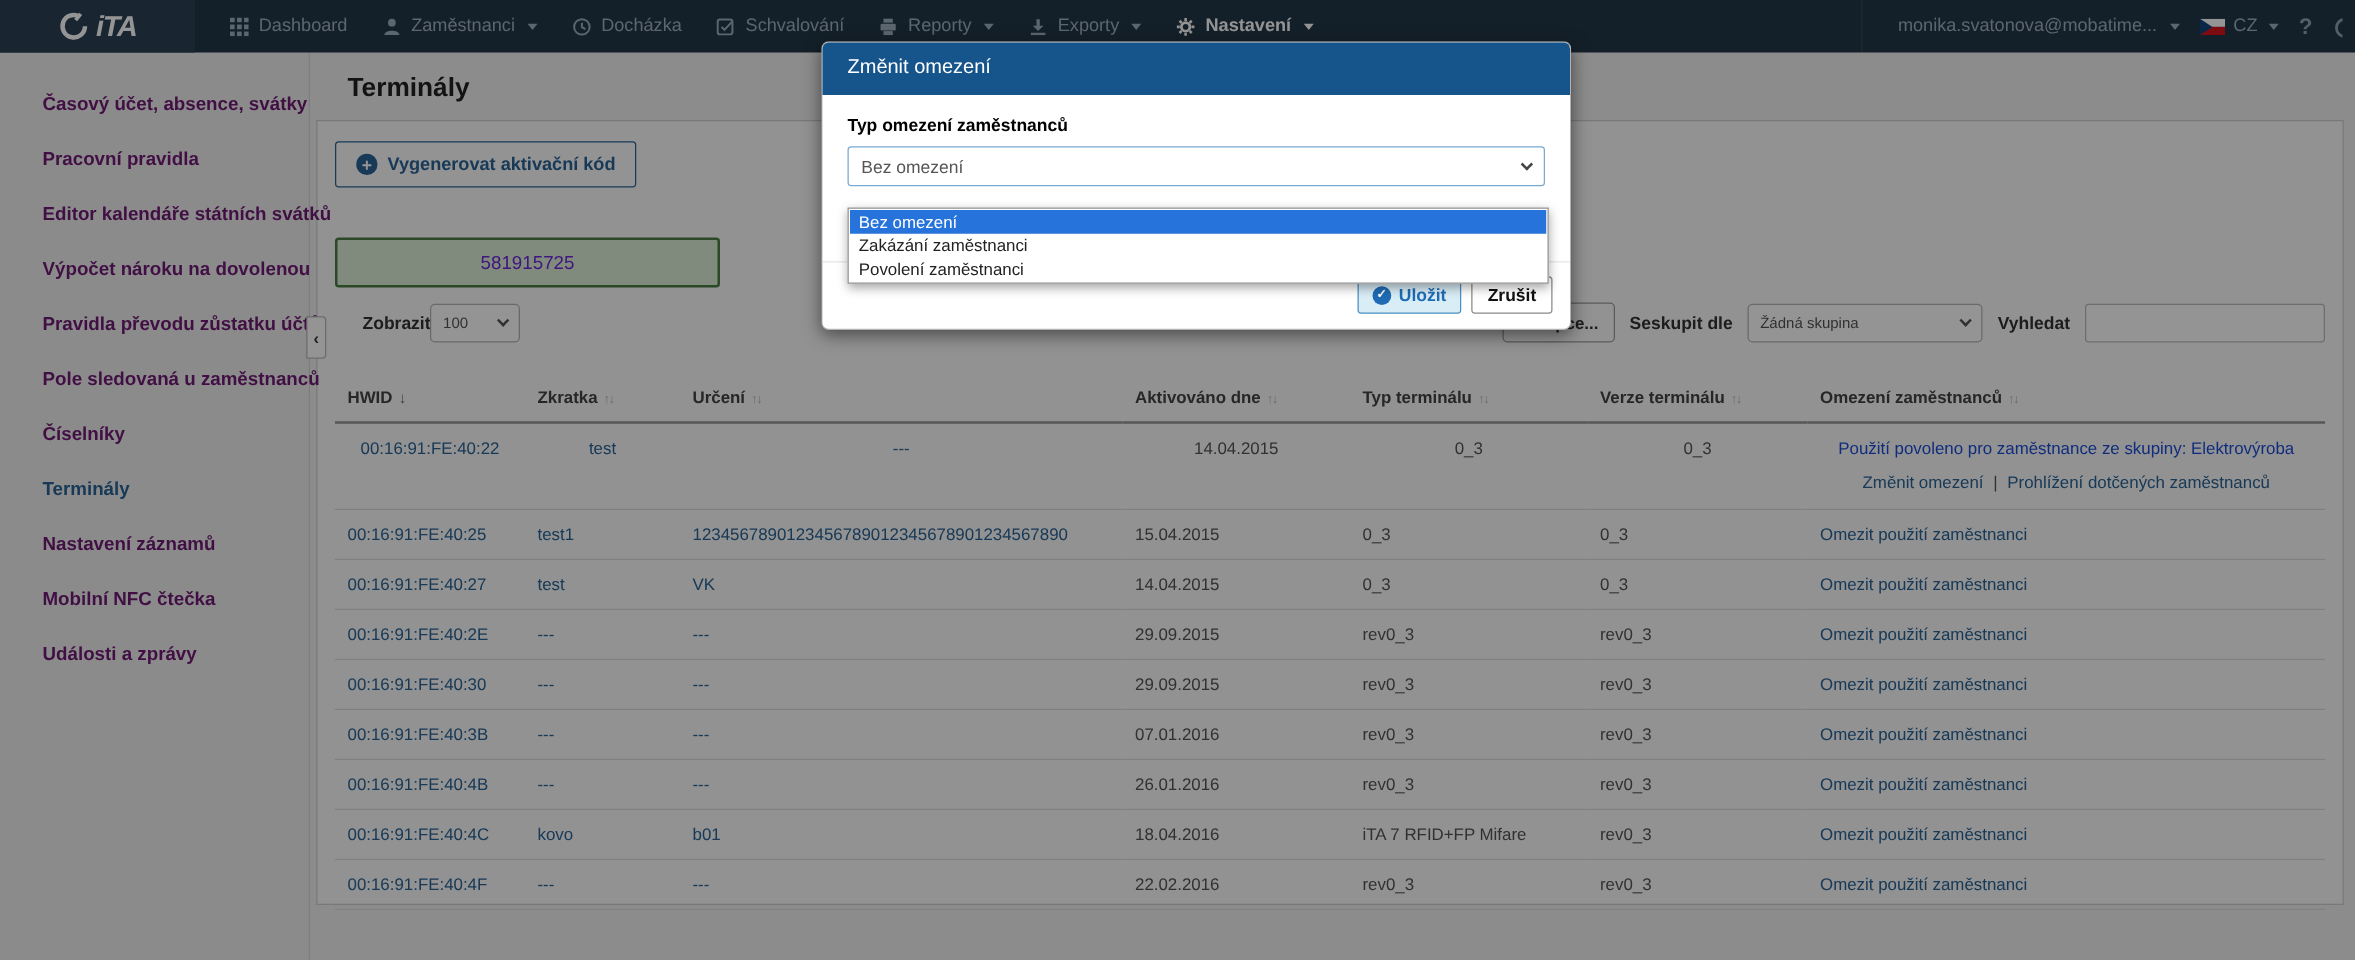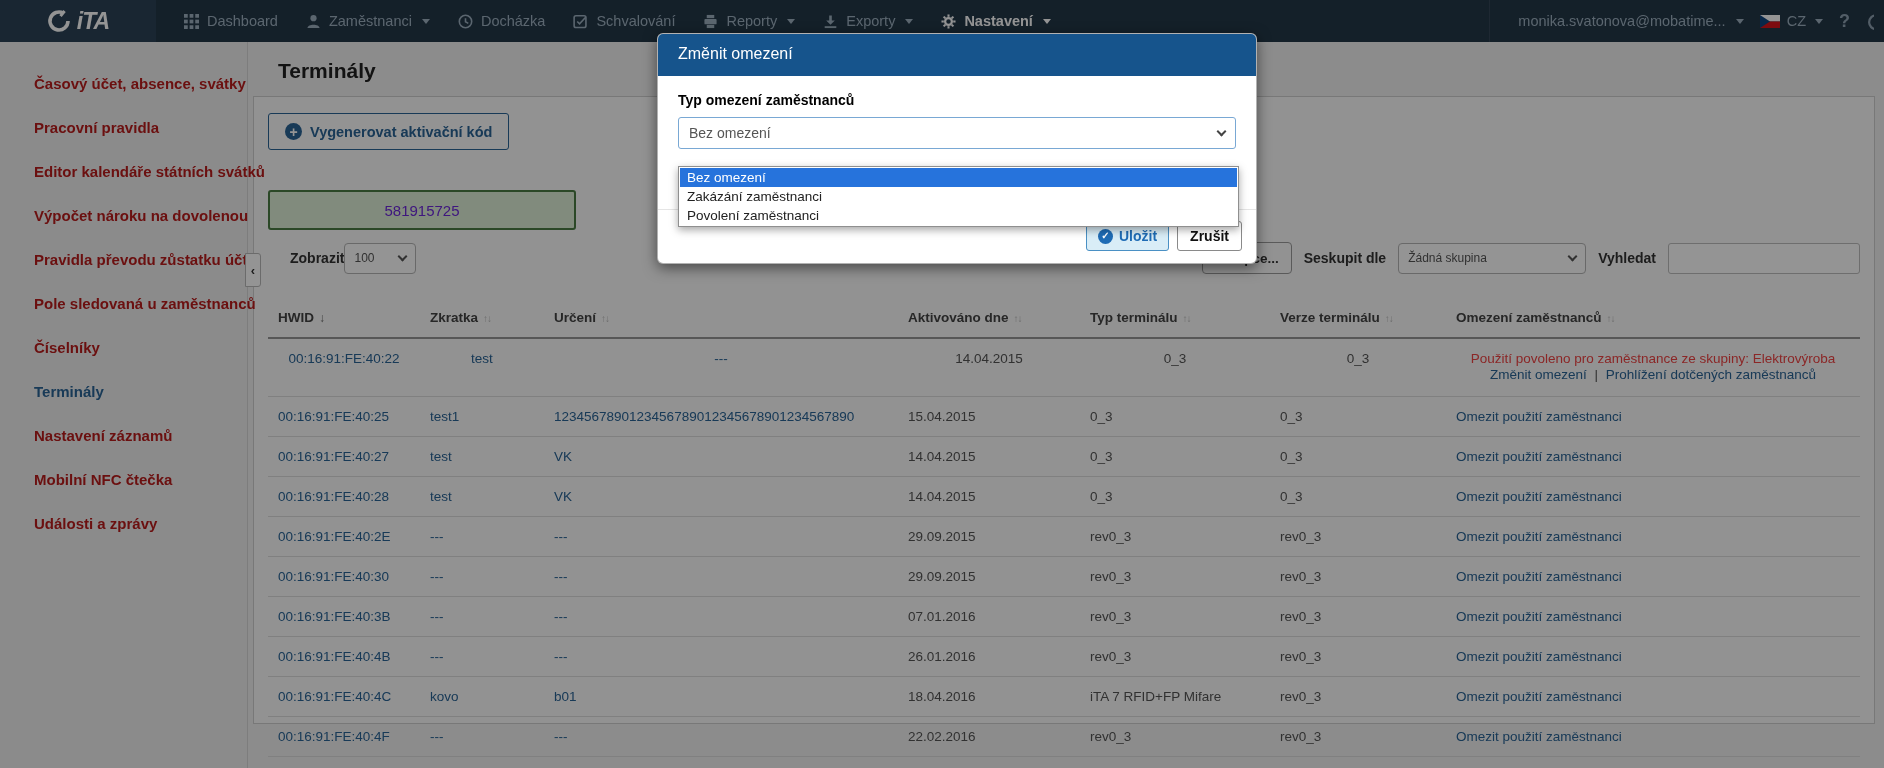--- a/index.html
+++ b/index.html
@@ -21,21 +21,21 @@
   .navitem.active{color:#fff;font-weight:bold;}
   .caret{display:inline-block;width:0;height:0;border-left:4px solid transparent;border-right:4px solid transparent;border-top:5px solid currentColor;margin-left:2px;}
   .nav-right{margin-left:auto;display:flex;align-items:center;height:100%;padding:0 10px 0 28px;border-left:1px solid rgba(255,255,255,0.08);gap:16px;justify-content:flex-end;}
   .user-menu{display:flex;align-items:center;gap:8px;cursor:pointer;font-size:14.5px;}
   .lang-menu{display:flex;align-items:center;gap:7px;cursor:pointer;font-size:14.5px;}
   .help-btn{font-weight:bold;font-size:18px;cursor:pointer;color:#8fa2b2;}
   .edge-icon{width:8px;height:20px;overflow:hidden;color:#8fa2b2;}
 
   
   .sidebar{position:absolute;top:42px;left:0;bottom:0;width:248px;background:#f0f0f0;border-right:1px solid #d7d7d7;padding-top:20px;z-index:5;}
-  .side-item{height:44px;line-height:44px;padding-left:34px;font-size:15px;font-weight:bold;color:#b91c1c;cursor:pointer;white-space:nowrap;}
+  .side-item{height:44px;line-height:44px;padding-left:34px;font-size:15px;font-weight:bold;color:#701a75;cursor:pointer;white-space:nowrap;}
   .side-item.active{color:var(--accent);}
 
   
   .content{position:absolute;top:42px;left:248px;right:0;bottom:0;background:#f2f2f2;}
   .page-title{margin:17px 0 0 30px;font-size:21px;font-weight:bold;color:#222;}
   .collapse-btn{position:absolute;left:-3px;top:211px;width:16px;height:34px;background:#fff;border:1px solid #b9b9b9;border-radius:0 3px 3px 0;display:flex;align-items:center;justify-content:center;font-weight:bold;color:#333;font-size:13px;cursor:pointer;z-index:6;}
   .panel{margin:13px 9px 0 5px;background:#fbfbfb;border:1px solid #cfcfcf;padding:16px 14px 0 14px;height:628px;}
   .gen-btn{display:inline-flex;align-items:center;gap:8px;height:37px;padding:0 16px;background:#fdfdfd;border:1px solid var(--accent);border-radius:3px;color:var(--accent);font-weight:bold;font-size:14.5px;cursor:pointer;font-family:inherit;}
   .plus-icon{width:17px;height:17px;border-radius:50%;background:var(--accent);color:#fff;display:inline-flex;align-items:center;justify-content:center;font-size:14px;font-weight:bold;line-height:1;}
   .code-box{margin-top:40px;width:308px;height:40px;background:var(--success-bg);border:2px solid var(--success-border);border-radius:3px;display:flex;align-items:center;justify-content:center;color:#6d28d9;font-size:15px;}
@@ -49,21 +49,21 @@
   .search-input{width:192px;height:31px;border:1px solid #bdbdbd;border-radius:3px;background:#fff;padding:0 8px;font-size:13.5px;font-family:inherit;}
 
   
   table{margin-top:24px;width:100%;border-collapse:collapse;table-layout:fixed;}
   thead th{text-align:left;font-size:13.5px;font-weight:bold;color:#444;padding:12px 10px;border-bottom:2px solid #979797;white-space:nowrap;overflow:hidden;}
   .sort{color:#b9b9b9;font-size:10px;letter-spacing:-1px;margin-left:5px;}
   .sort.active{color:#6f6f6f;font-size:12px;letter-spacing:0;}
   tbody td{font-size:13.5px;color:#555;padding:12px 10px;border-bottom:1px solid #ddd;vertical-align:top;white-space:nowrap;overflow:hidden;}
   tbody tr.tall td{padding-bottom:14px;text-align:center;}
   td a{color:var(--link);text-decoration:none;cursor:pointer;}
-  .om-text{color:#ef4444;margin-bottom:1px;white-space:normal;}
+  .om-text{color:#1d4ed8;margin-bottom:12px;white-space:normal;}
   .om-sep{color:#555;margin:0 4px;}
 
   
   .overlay{position:absolute;inset:0;background:var(--overlay);z-index:40;}
   .modal{position:absolute;left:657px;top:33px;width:600px;background:#fff;border-radius:6px;border:1px solid rgba(0,0,0,0.3);box-shadow:0 4px 14px rgba(0,0,0,0.5);z-index:100;}
   .modal-header{background:var(--modal-header);color:#fff;font-size:16px;padding:11px 20px;border-radius:5px 5px 0 0;height:42px;}
   .modal-body{padding:16px 20px 0 20px;position:relative;}
   .m-label{font-weight:bold;font-size:14px;color:#000;margin-bottom:9px;}
   .m-select{height:32px;border:1px solid #79a8d4;border-radius:3px;display:flex;align-items:center;justify-content:space-between;padding:0 10px;color:#555;font-size:14px;cursor:pointer;}
   .m-select .chev{border-color:#444;}
@@ -281,31 +281,20 @@
             <td><a>test</a></td>
             <td><a>VK</a></td>
             <td>14.04.2015</td>
             <td>0_3</td>
             <td>0_3</td>
             <td>
               <div><a>Omezit použití zaměstnanci</a></div>
             </td>
           </tr>
           <tr>
-            <td><a>00:16:91:FE:40:28</a></td>
-            <td><a>test</a></td>
-            <td><a>VK</a></td>
-            <td>14.04.2015</td>
-            <td>0_3</td>
-            <td>0_3</td>
-            <td>
-              <div><a>Omezit použití zaměstnanci</a></div>
-            </td>
-          </tr>
-          <tr>
             <td><a>00:16:91:FE:40:2E</a></td>
             <td><a>---</a></td>
             <td><a>---</a></td>
             <td>29.09.2015</td>
             <td>rev0_3</td>
             <td>rev0_3</td>
             <td>
               <div><a>Omezit použití zaměstnanci</a></div>
             </td>
           </tr>

